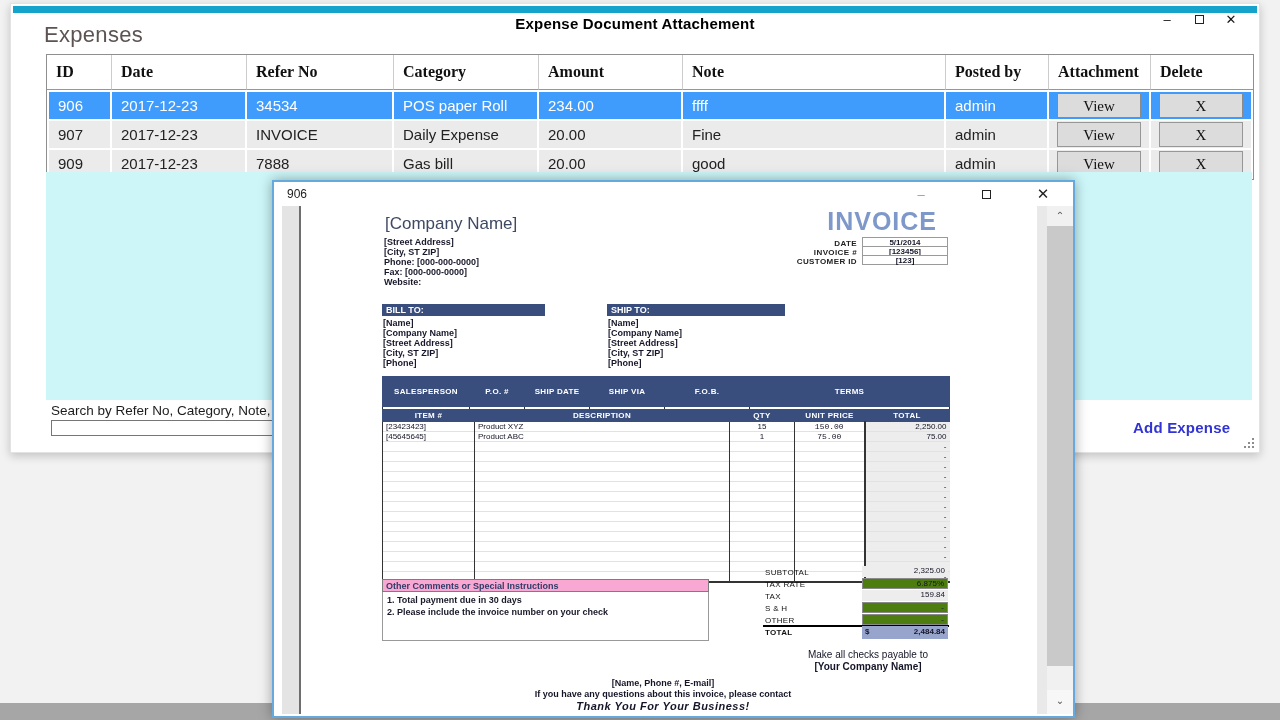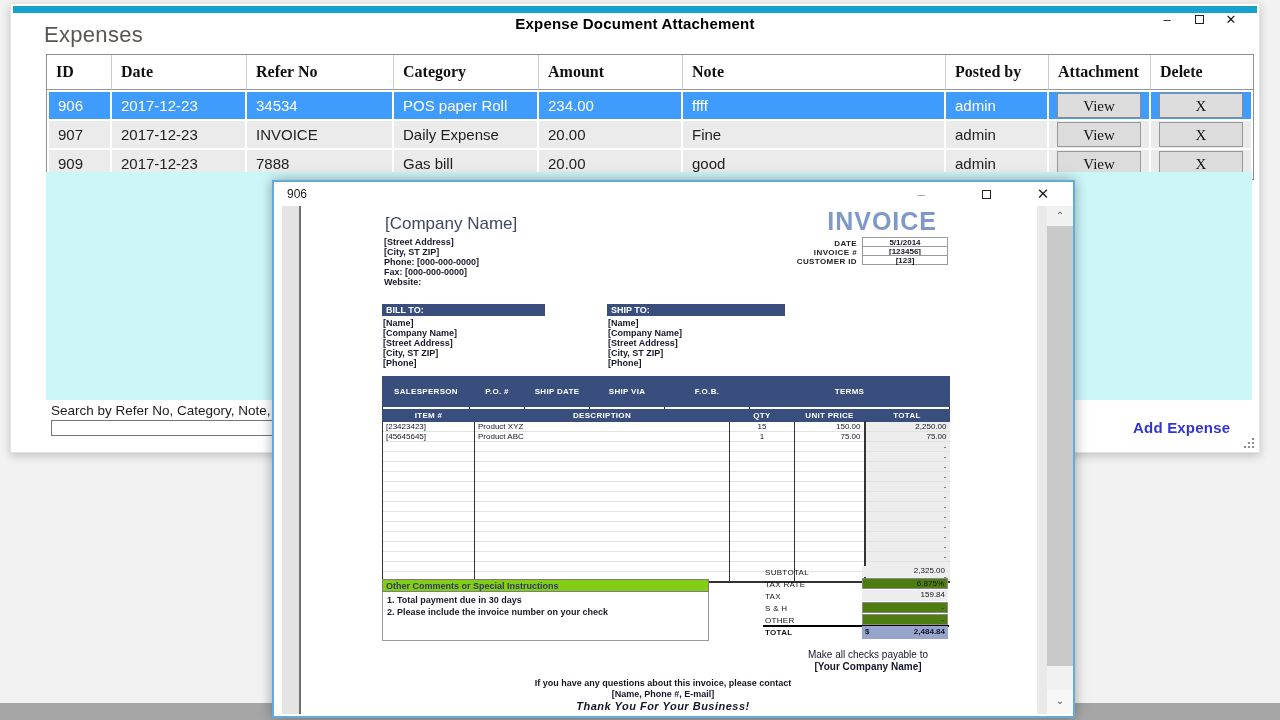--- a/index.html
+++ b/index.html
@@ -99,35 +99,35 @@
 
   .items-table { position:absolute; left:79px; top:203px; width:567px; border-collapse:collapse;
     table-layout:fixed; font-size:8px; border-bottom:2px solid #333; }
   .items-table th { background:#3a4e7e; color:#fff; font-weight:bold; height:12px;
     border:1px solid #3a4e7e; letter-spacing:.3px; padding:0; }
   .items-table td { height:9px; line-height:9px; padding:0 3px; border-top:1px solid #e2e2e2;
     border-left:1px solid #333; overflow:hidden; white-space:nowrap; }
   .items-table td:first-child { border-left:1px solid #333; }
   .items-table td.c-total { border-left:2px solid #333; background:#ededed; text-align:right; }
   .items-table td.c-qty { text-align:center; }
-  .items-table td.c-price { text-align:right; }
+  .items-table td.c-price { text-align:center;font-family:Liberation Mono, monospace; }
   .items-table tr:first-child td { border-top:none; }
 
   .t-label { position:absolute; left:462px; font-size:8px; letter-spacing:.3px; color:#111; }
   .t-value { position:absolute; left:559px; width:86px; height:11px; line-height:10px;
     text-align:right; padding-right:3px; font-size:8px; }
   .t-plain { background:#ededed; }
   .t-boxed { background:#4d7c0f; border:1px solid #8a8a8a; }
   .t-rule  { position:absolute; left:460px; top:419px; width:186px; border-top:2px solid #000; }
   .t-total { background:#97a5cc; font-weight:bold; }
   .t-total .cur { float:left; padding-left:3px; }
   .t-label.bold { font-weight:bold; }
 
   .comments-box { position:absolute; left:79px; top:373px; width:327px; }
-  .comments-header { background:#84cc16; border:1px solid #7d7d7d; color:#2e3c67; font-weight:bold;
+  .comments-header { background:#f9a8d4; border:1px solid #7d7d7d; color:#2e3c67; font-weight:bold;
     font-size:9px; height:13px; line-height:12px; padding-left:3px; }
   .comments-body { border:1px solid #999; border-top:none; height:49px; background:#fff;
     font-size:9px; font-weight:bold; padding:2px 4px; line-height:12px; color:#191929; }
 
   .checks { position:absolute; left:420px; top:443px; width:290px; text-align:center; font-size:10px; }
   .checks .l2 { font-weight:bold; margin-top:1px; }
   .contact { position:absolute; left:40px; top:472px; width:640px; text-align:center;
     font-size:9px; font-weight:bold; line-height:11px; }
   .contact .thanks { font-size:11px; font-style:italic; margin-top:1px; letter-spacing:.5px; }
 </style>
@@ -467,18 +467,18 @@
         <div>1. Total payment due in 30 days</div>
         <div>2. Please include the invoice number on your check</div>
       </div>
     </div>
 
     <div class="checks">
       <div>Make all checks payable to</div>
       <div class="l2">[Your Company Name]</div>
     </div>
     <div class="contact">
+      <div>[Name, Phone #, E-mail]</div>
       <div>If you have any questions about this invoice, please contact</div>
-      <div>[Name, Phone #, E-mail]</div>
       <div class="thanks">Thank You For Your Business!</div>
     </div>
   </div>
 </div>
 
 </body></html>

